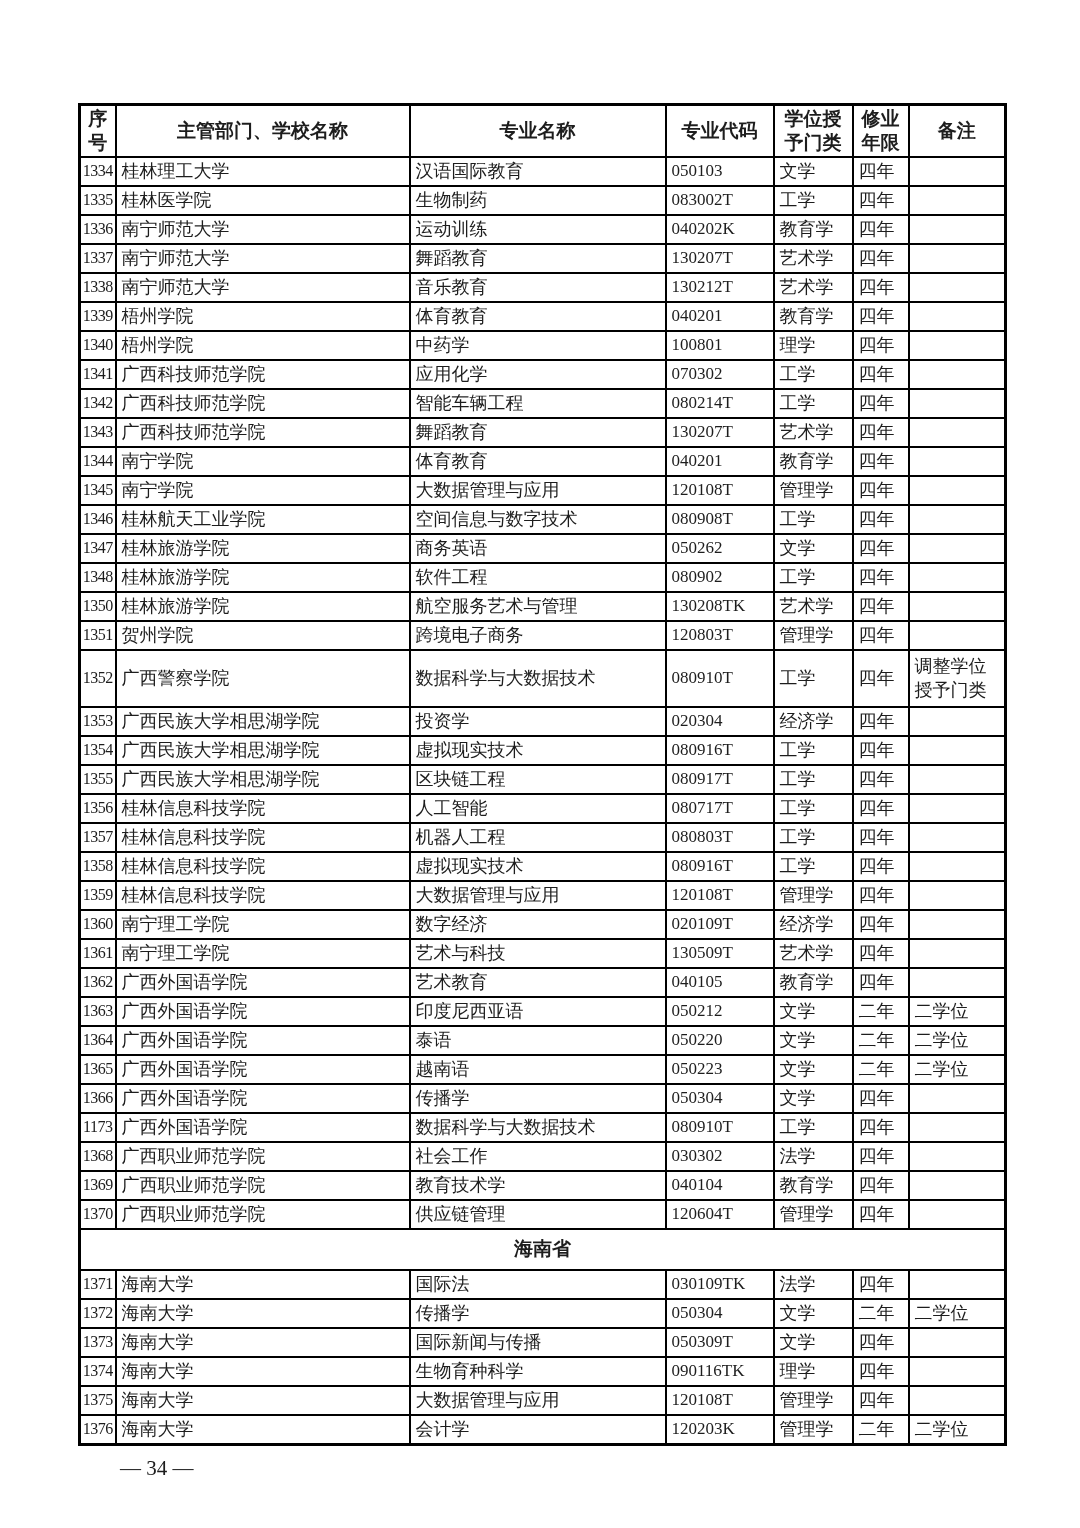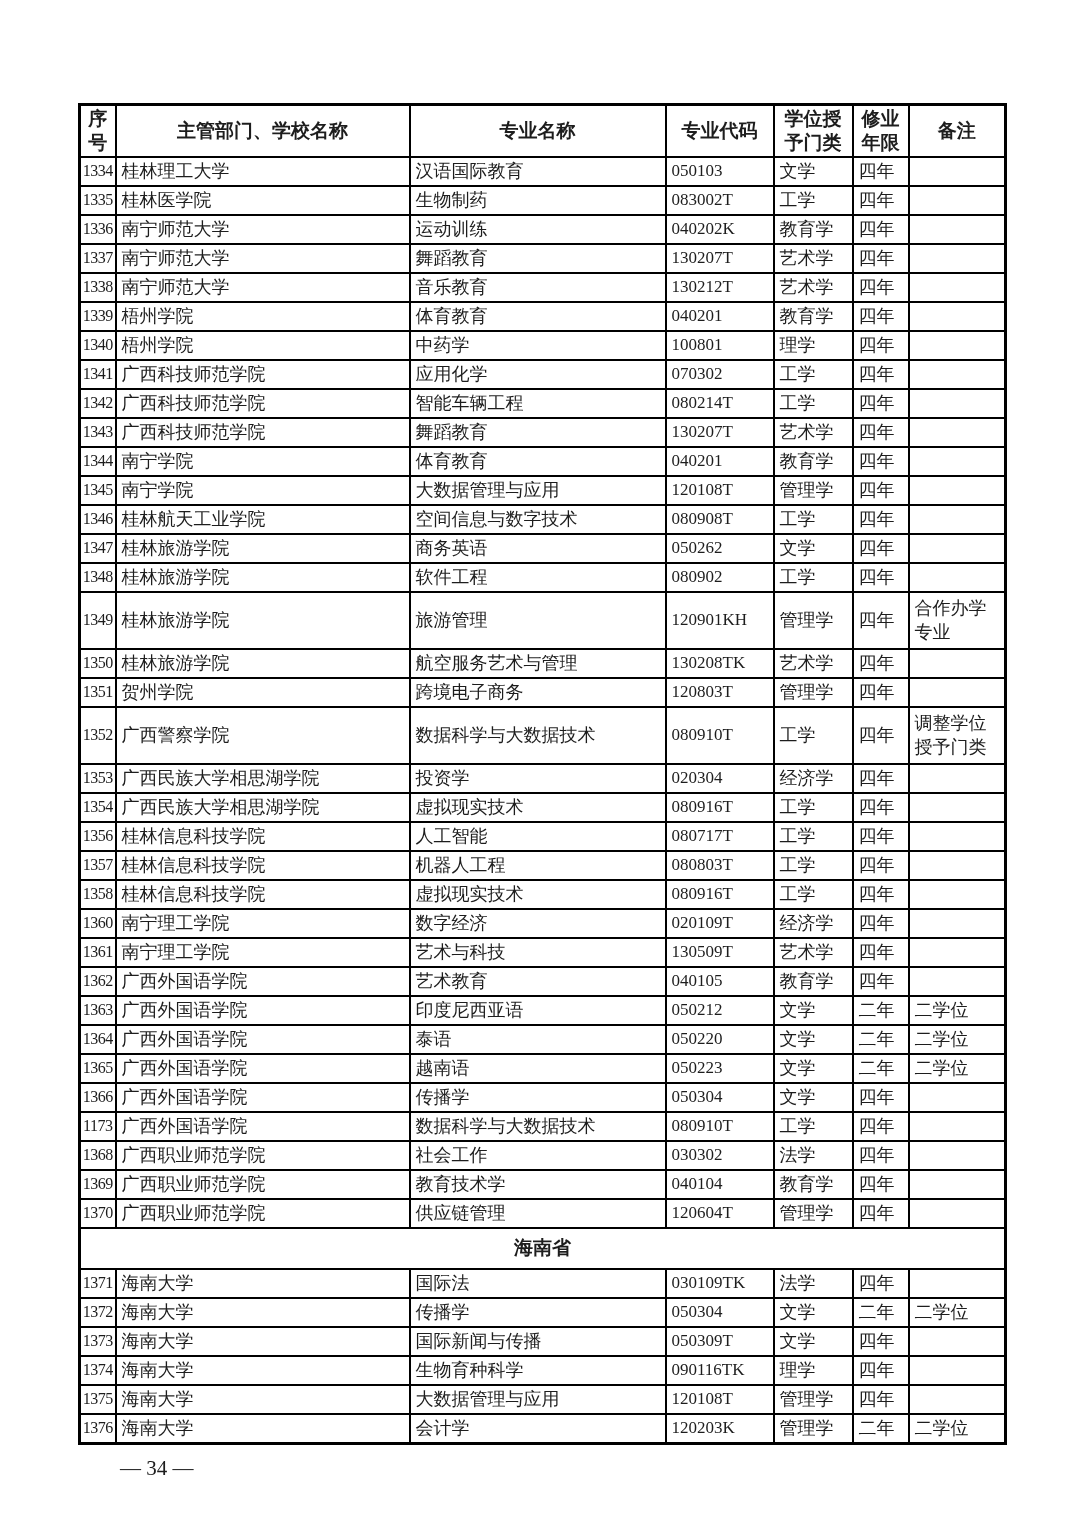--- a/index.html
+++ b/index.html
@@ -218,29 +218,20 @@
         </tr>
         <tr>
           <td class="c-serial">1348</td>
           <td class="c-school">桂林旅游学院</td>
           <td class="c-major">软件工程</td>
           <td class="c-code">080902</td>
           <td class="c-degree">工学</td>
           <td class="c-years">四年</td>
           <td class="c-note"></td>
         </tr>
-        <tr class="tall">
-          <td class="c-serial">1349</td>
-          <td class="c-school">桂林旅游学院</td>
-          <td class="c-major">旅游管理</td>
-          <td class="c-code">120901KH</td>
-          <td class="c-degree">管理学</td>
-          <td class="c-years">四年</td>
-          <td class="c-note">合作办学专业</td>
-        </tr>
         <tr>
           <td class="c-serial">1350</td>
           <td class="c-school">桂林旅游学院</td>
           <td class="c-major">航空服务艺术与管理</td>
           <td class="c-code">130208TK</td>
           <td class="c-degree">艺术学</td>
           <td class="c-years">四年</td>
           <td class="c-note"></td>
         </tr>
         <tr>
@@ -273,20 +264,29 @@
         <tr>
           <td class="c-serial">1354</td>
           <td class="c-school">广西民族大学相思湖学院</td>
           <td class="c-major">虚拟现实技术</td>
           <td class="c-code">080916T</td>
           <td class="c-degree">工学</td>
           <td class="c-years">四年</td>
           <td class="c-note"></td>
         </tr>
         <tr>
+          <td class="c-serial">1355</td>
+          <td class="c-school">广西民族大学相思湖学院</td>
+          <td class="c-major">区块链工程</td>
+          <td class="c-code">080917T</td>
+          <td class="c-degree">工学</td>
+          <td class="c-years">四年</td>
+          <td class="c-note"></td>
+        </tr>
+        <tr>
           <td class="c-serial">1356</td>
           <td class="c-school">桂林信息科技学院</td>
           <td class="c-major">人工智能</td>
           <td class="c-code">080717T</td>
           <td class="c-degree">工学</td>
           <td class="c-years">四年</td>
           <td class="c-note"></td>
         </tr>
         <tr>
           <td class="c-serial">1357</td>
@@ -296,20 +296,29 @@
           <td class="c-degree">工学</td>
           <td class="c-years">四年</td>
           <td class="c-note"></td>
         </tr>
         <tr>
           <td class="c-serial">1358</td>
           <td class="c-school">桂林信息科技学院</td>
           <td class="c-major">虚拟现实技术</td>
           <td class="c-code">080916T</td>
           <td class="c-degree">工学</td>
+          <td class="c-years">四年</td>
+          <td class="c-note"></td>
+        </tr>
+        <tr>
+          <td class="c-serial">1359</td>
+          <td class="c-school">桂林信息科技学院</td>
+          <td class="c-major">大数据管理与应用</td>
+          <td class="c-code">120108T</td>
+          <td class="c-degree">管理学</td>
           <td class="c-years">四年</td>
           <td class="c-note"></td>
         </tr>
         <tr>
           <td class="c-serial">1360</td>
           <td class="c-school">南宁理工学院</td>
           <td class="c-major">数字经济</td>
           <td class="c-code">020109T</td>
           <td class="c-degree">经济学</td>
           <td class="c-years">四年</td>

